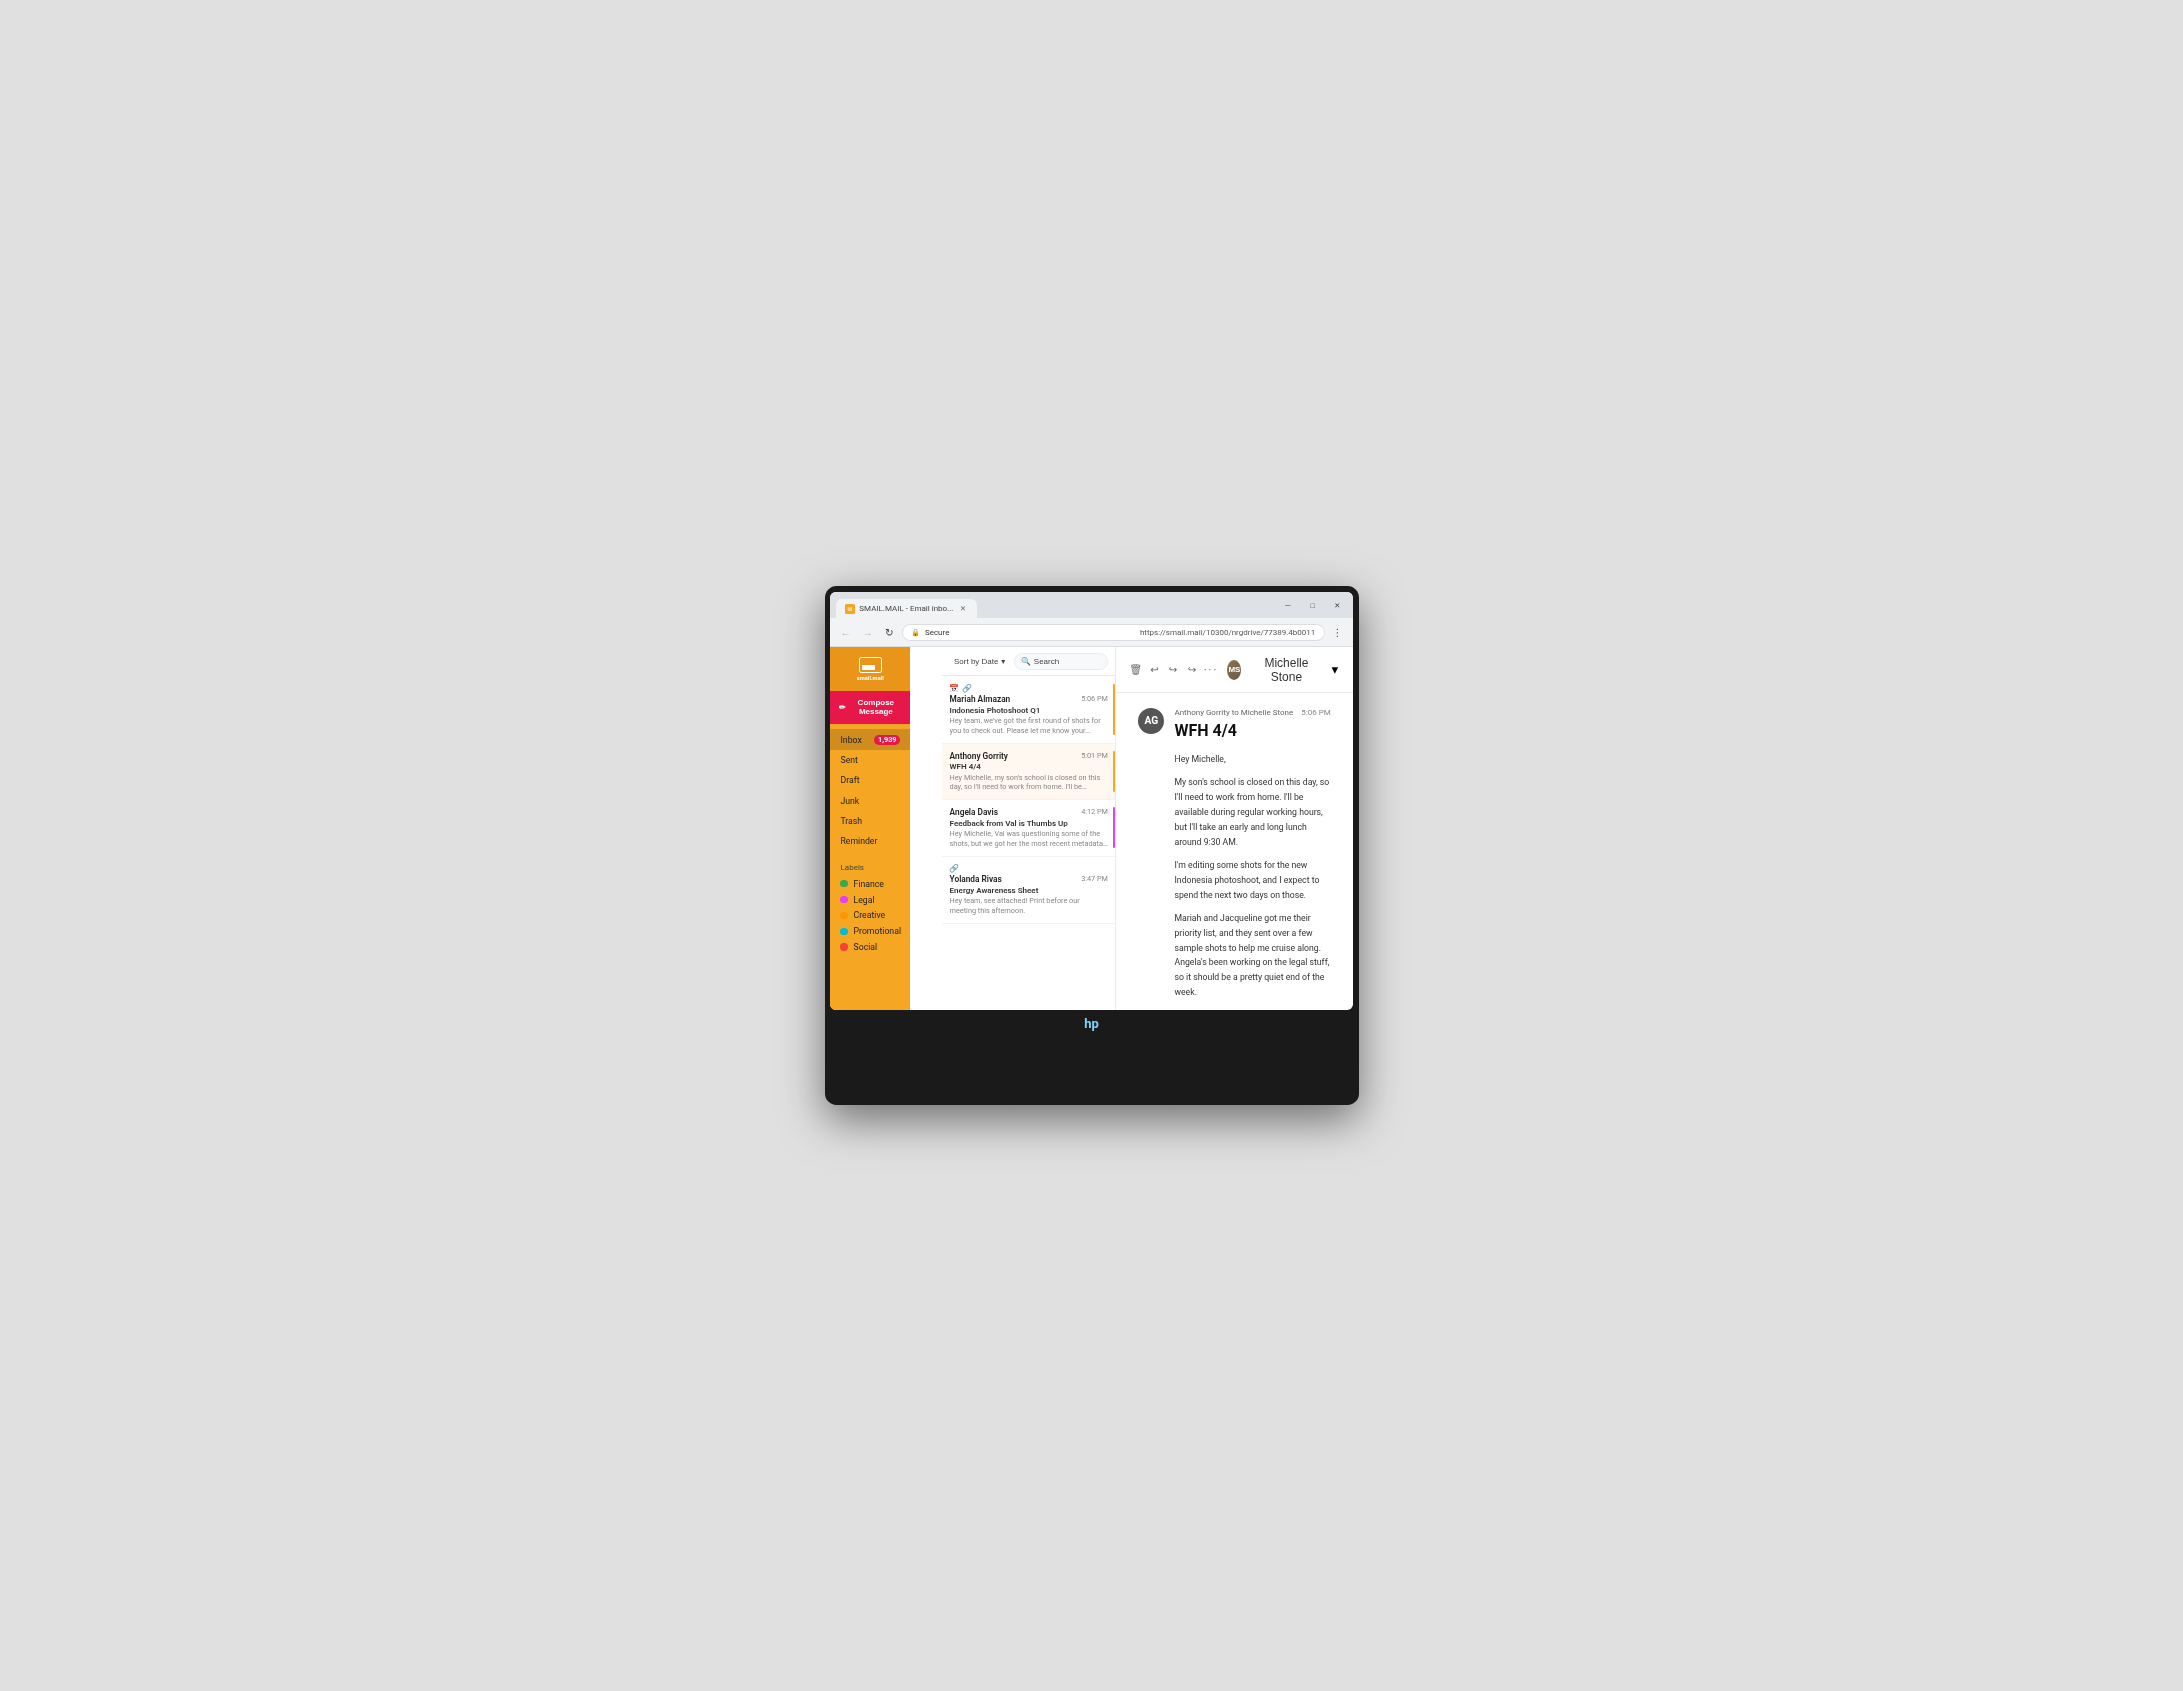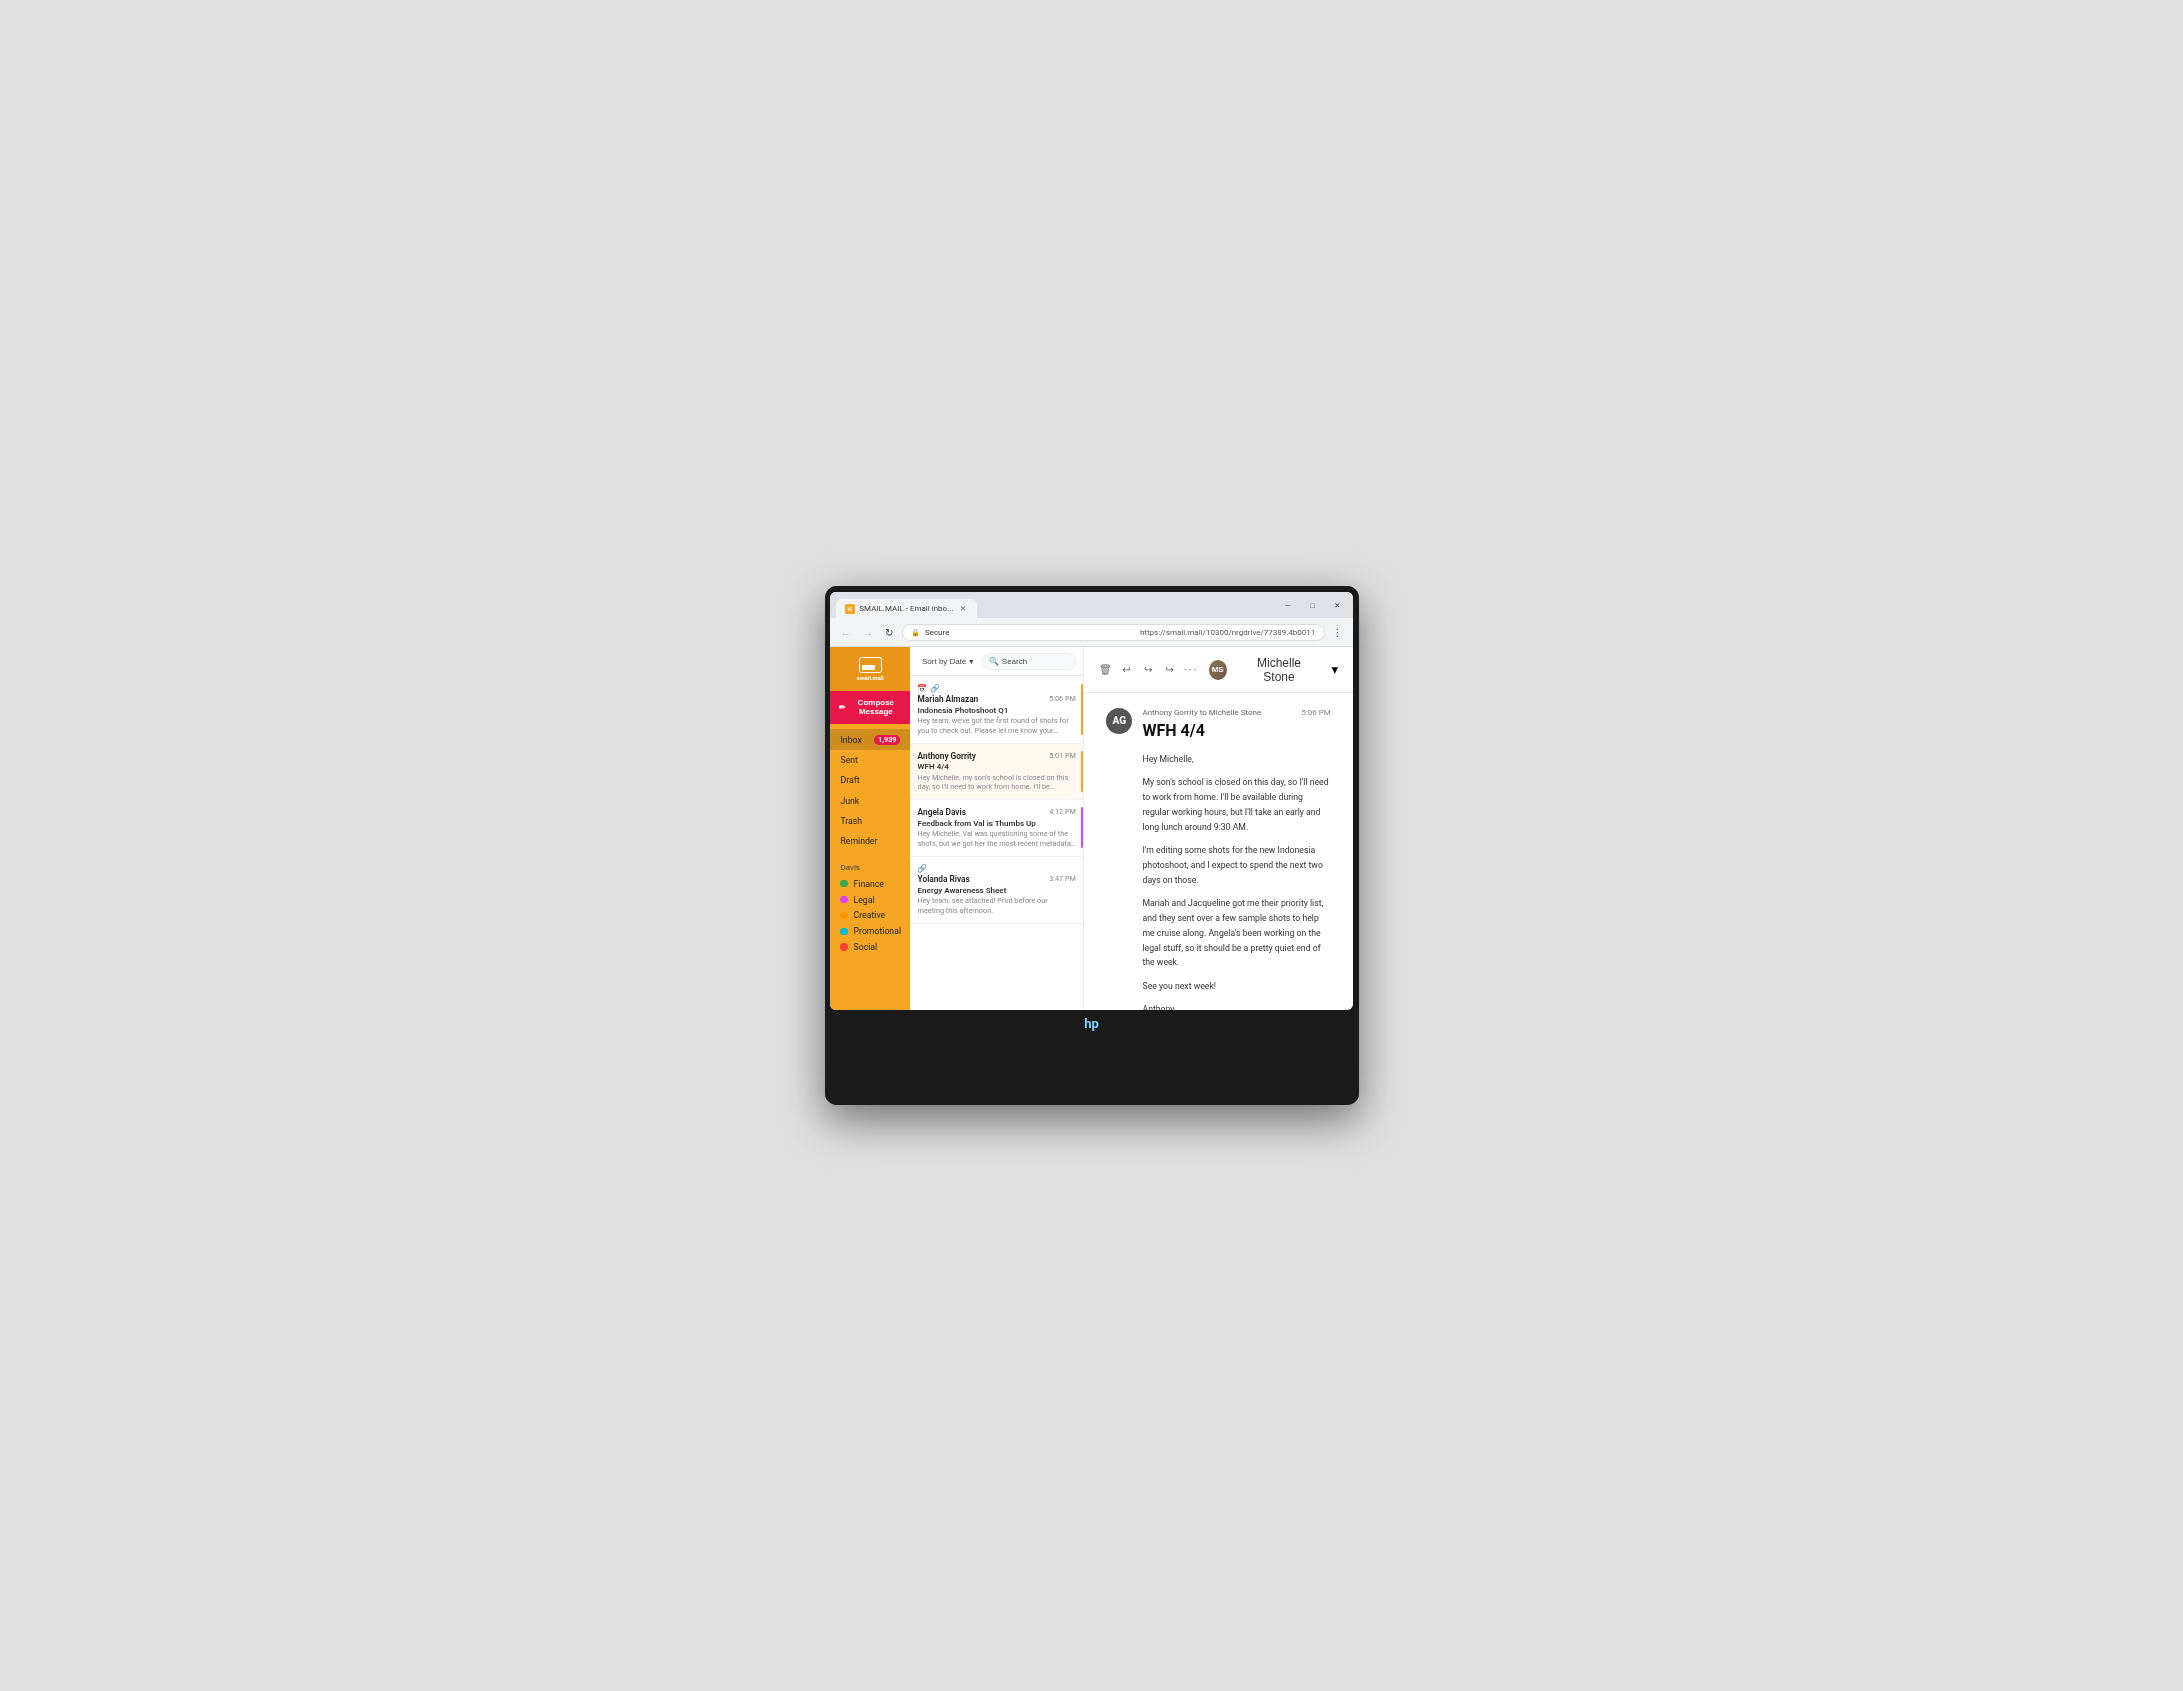--- a/index.html
+++ b/index.html
@@ -254,20 +254,21 @@
       flex-shrink: 0;
     }
 
     
     .email-list-panel {
       width: 174px;
       border-right: 0.7px solid #e8eaed;
       flex-shrink: 0;
       display: flex;
       flex-direction: column;
+      margin-left: 32px;
     }
     .email-list-toolbar {
       display: flex;
       align-items: center;
       padding: 5.8px 7.3px;
       gap: 4.4px;
       border-bottom: 0.7px solid #e8eaed;
     }
     .sort-btn {
       display: flex;
@@ -541,21 +542,21 @@
           </div>
           <div class="nav-item">
             <span>Trash</span>
           </div>
           <div class="nav-item">
             <span>Reminder</span>
           </div>
         </div>
 
         <div class="labels-section">
-          <div class="labels-title">Davis</div>
+          <div class="labels-title">Labels</div>
           <div class="label-item">
             <div class="label-dot" style="background:#34a853;"></div>
             <span>Finance</span>
           </div>
           <div class="label-item">
             <div class="label-dot" style="background:#e040fb;"></div>
             <span>Legal</span>
           </div>
           <div class="label-item">
             <div class="label-dot" style="background:#ff9800;"></div>

